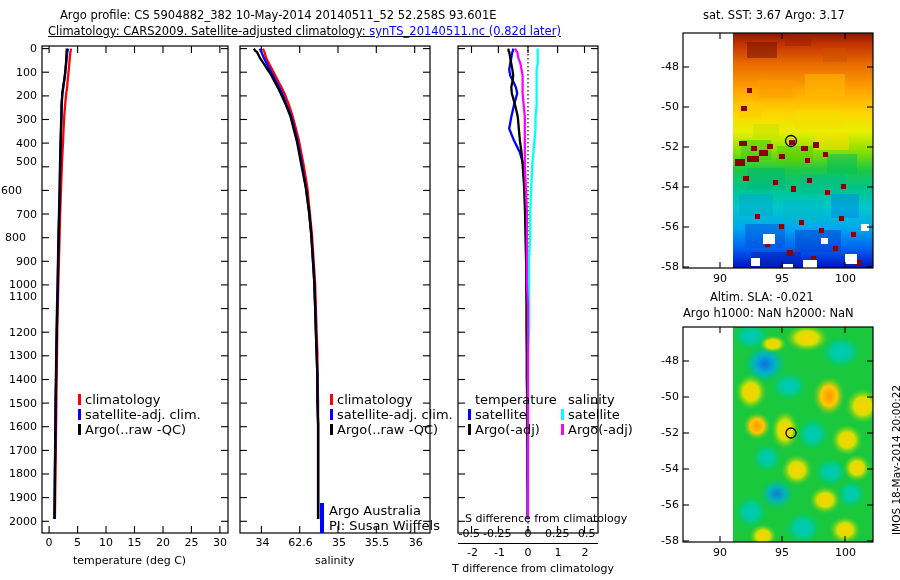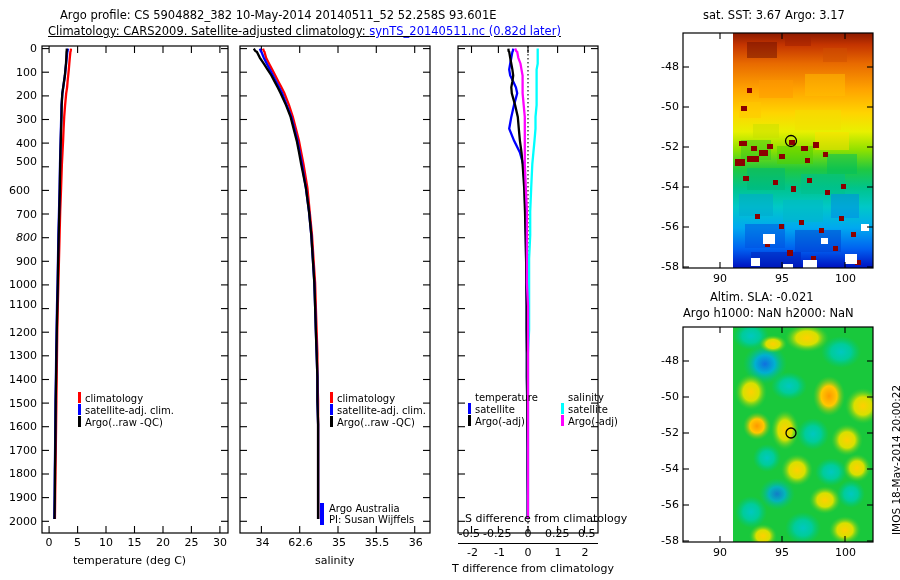--- a/index.html
+++ b/index.html
@@ -2,21 +2,21 @@
 <html><head>
 <meta charset="utf-8">
 <style>
   html,body{margin:0;padding:0;background:#fff;}
   body{width:900px;height:580px;position:relative;overflow:hidden;
        font-family:"DejaVu Sans","Liberation Sans",sans-serif;color:#000;}
   .abs{position:absolute;}
   .ttl{font-size:11.5px;white-space:nowrap;}
   .axlbl{font-size:11px;white-space:nowrap;}
   .tick{font-size:11px;white-space:nowrap;}
-  .legtxt{font-size:10px;white-space:nowrap;}
+  .legtxt{font-size:13px;white-space:nowrap;}
   .swatch{display:inline-block;width:3px;height:11px;vertical-align:-1px;margin-right:4px;}
   svg{display:block;}
   .vtext{transform-origin:0 0;font-size:10.5px;white-space:nowrap;}
 </style>
 </head>
 <body>
 
 <div class="abs ttl" style="left:60px;top:8px;"><span>Argo profile: CS 5904882_382 10-May-2014 20140511_52 52.258S 93.601E</span></div>
 <div class="abs ttl" style="left:48px;top:24px;text-decoration:underline;"><span>Climatology: CARS2009. Satellite-adjusted climatology: </span><span style="color:#0000ff">synTS_20140511.nc (0.82d later)</span></div>
 
@@ -95,26 +95,26 @@
   </svg>
 </div>
 
 <div class="abs" style="left:0px;top:40px;width:40px;height:500px;">
   <div class="tick abs" style="right:3px;top:2px;">0</div>
   <div class="tick abs" style="right:3px;top:25.7px;">100</div>
   <div class="tick abs" style="right:3px;top:49.3px;margin-left:44px;">200</div>
   <div class="tick abs" style="right:3px;top:72.9px;">300</div>
   <div class="tick abs" style="right:3px;top:96.6px;">400</div>
   <div class="tick abs" style="right:3px;top:115px;">500</div>
-  <div class="tick abs" style="right:10px;top:143.8px;">600</div>
+  <div class="tick abs" style="right:18px;top:143.8px;">600</div>
   <div class="tick abs" style="right:3px;top:167.5px;">700</div>
-  <div class="tick abs" style="right:3px;top:191.1px;font-style:italic;">800</div>
+  <div class="tick abs" style="right:14px;top:191.1px;">800</div>
   <div class="tick abs" style="right:3px;top:214.7px;">900</div>
   <div class="tick abs" style="right:3px;top:238px;">1000</div>
-  <div class="tick abs" style="right:3px;top:258px;">1100</div>
+  <div class="tick abs" style="right:3px;top:250px;">1100</div>
   <div class="tick abs" style="right:3px;top:285.6px;">1200</div>
   <div class="tick abs" style="right:3px;top:309.3px;margin-left:8px;">1300</div>
   <div class="tick abs" style="right:3px;top:332.9px;">1400</div>
   <div class="tick abs" style="right:3px;top:356.5px;">1500</div>
   <div class="tick abs" style="right:3px;top:380.2px;">1600</div>
   <div class="tick abs" style="right:3px;top:403.8px;">1700</div>
   <div class="tick abs" style="right:3px;top:427.4px;">1800</div>
   <div class="tick abs" style="right:3px;top:451.1px;">1900</div>
   <div class="tick abs" style="right:3px;top:474.7px;">2000</div>
 </div>

